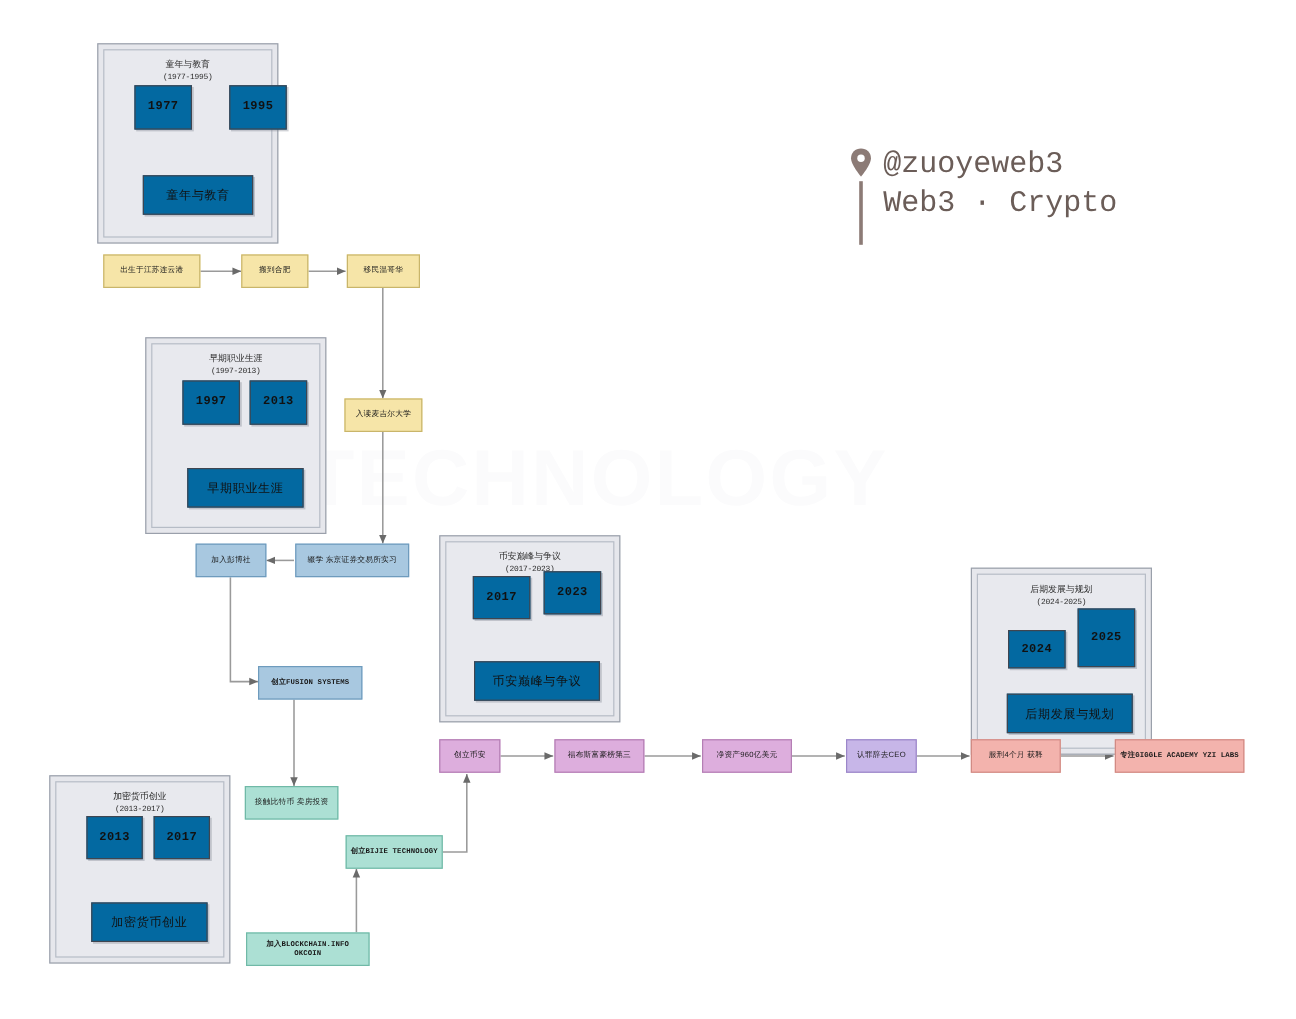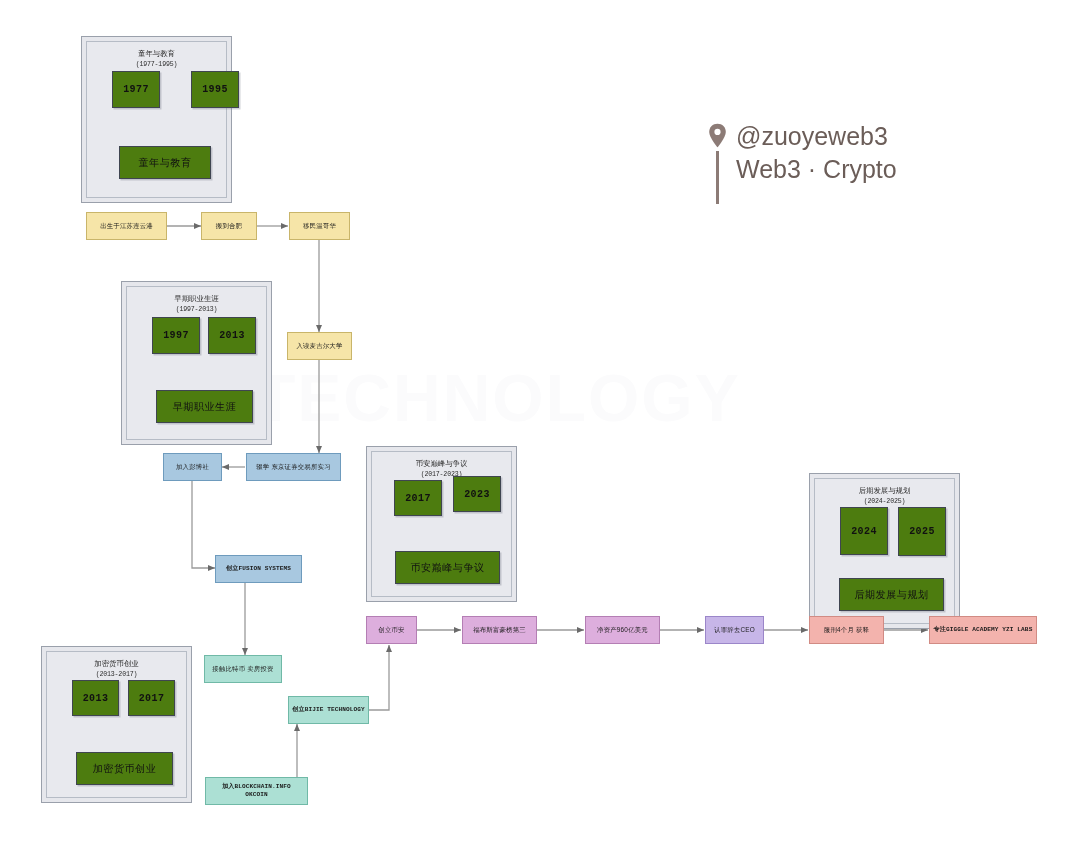--- a/index.html
+++ b/index.html
@@ -56,21 +56,21 @@
   .pin-icon { display: block; }
   .pin-rule {
     width: 3px;
     height: 53px;
     background: #8c7b76;
     margin-top: 3px;
   }
   .header-lines {
     display: flex;
     flex-direction: column;
-    font-family: Liberation Sans, sans-serif;
+    font-family: Liberation Mono, monospace;
     color: #6b5d58;
     font-size: 25px;
     line-height: 1.32;
   }
 
   
   .group {
     position: absolute;
     background: #e6e7ec;
     border: 1.5px solid #9aa0ab;
@@ -99,21 +99,21 @@
   .group-title .gt-range {
     display: block;
     font-family: "Liberation Mono", monospace;
     font-size: 6.6px;
     letter-spacing: -0.2px;
   }
 
   
   .gbox {
     position: absolute;
-    background: #4d7c0f;
+    background: #0369a1;
     border: 1.4px solid #3f4550;
     box-sizing: border-box;
     display: flex;
     align-items: center;
     justify-content: center;
     box-shadow: 1.5px 1.5px 0 rgba(120,126,138,0.35);
   }
   .gbox.year {
     font-family: "Liberation Mono", monospace;
     font-weight: 700;
@@ -299,21 +299,21 @@
       <div class="gbox summary" style="left:23px;top:99px;width:105px;height:33px;">币安巅峰与争议</div>
     </div>
   </div>
 
   <div class="group" style="left:809px;top:446px;width:151px;height:156px;margin-top:27px;">
     <div class="group-inner">
       <div class="group-title">
         <span>后期发展与规划</span>
         <span class="gt-range">(2024-2025)</span>
       </div>
-      <div class="gbox year" style="left:25px;top:28px;width:48px;height:48px;">2024</div>
+      <div class="gbox year" style="left:25px;top:46px;width:48px;height:32px;">2024</div>
       <div class="gbox year" style="left:83px;top:28px;width:48px;height:49px;">2025</div>
       <div class="gbox summary" style="left:24px;top:99px;width:105px;height:33px;">后期发展与规划</div>
     </div>
   </div>
 
   <div class="node yellow" style="left:86px;top:212px;width:81px;height:28px;">出生于江苏连云港</div>
   <div class="node yellow" style="left:201px;top:212px;width:56px;height:28px;">搬到合肥</div>
   <div class="node yellow" style="left:289px;top:212px;width:61px;height:28px;">移民温哥华</div>
   <div class="node yellow" style="left:287px;top:332px;width:65px;height:28px;">入读麦吉尔大学</div>
 

